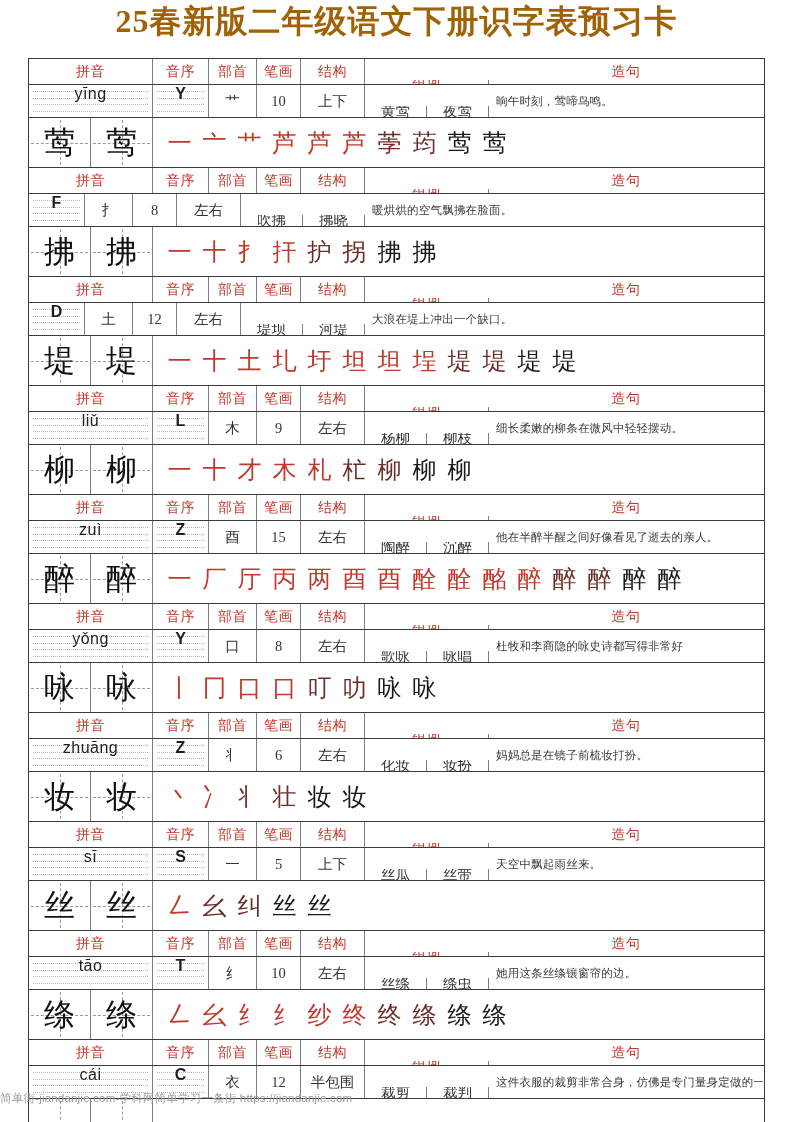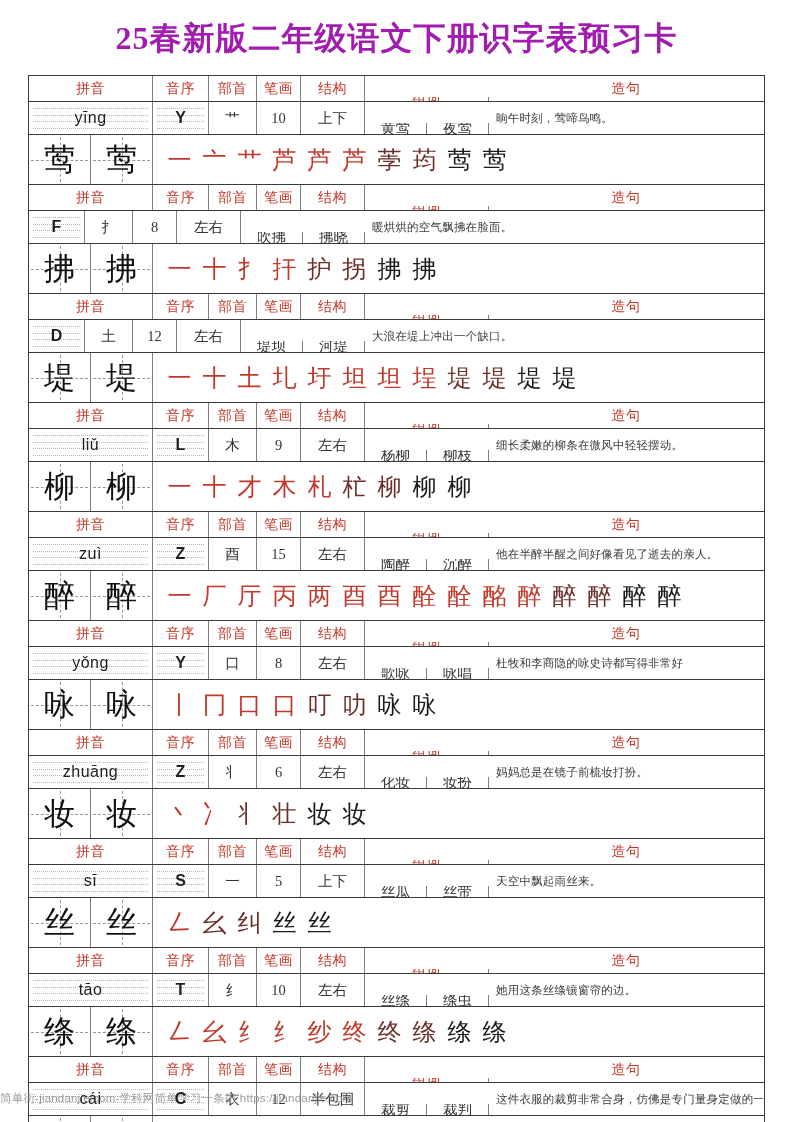--- a/index.html
+++ b/index.html
@@ -19,23 +19,22 @@
     position: relative;
     padding: 0;
   }
 
   
   .title {
     text-align: center;
     font-family: "Liberation Serif", "DejaVu Serif", serif;
     font-size: 32px;
     font-weight: bold;
-    color: #a21caf;
+    color: #a16207;
     letter-spacing: 1px;
-    padding-top: 17px;
     padding-bottom: 14px;
     white-space: nowrap;
   }
 
   
   .sheet {
     width: 737px;
     margin: 0 auto;
     border-left: 1.3px solid #3a3a3a;
     border-right: 1.3px solid #3a3a3a;
@@ -97,21 +96,21 @@
     letter-spacing: 0.2px;
     white-space: nowrap;
   }
 
   
   .pinyin-box {
     width: 100%;
     height: 100%;
     position: relative;
     display: flex;
-    align-items: center;
+    align-items: flex-start;
     justify-content: center;
   }
   .pinyin-box .glines {
     position: absolute;
     left: 4px; right: 4px; top: 6px; bottom: 6px;
     pointer-events: none;
   }
   .pinyin-box .glines i {
     position: absolute;
     left: 0; right: 0;

